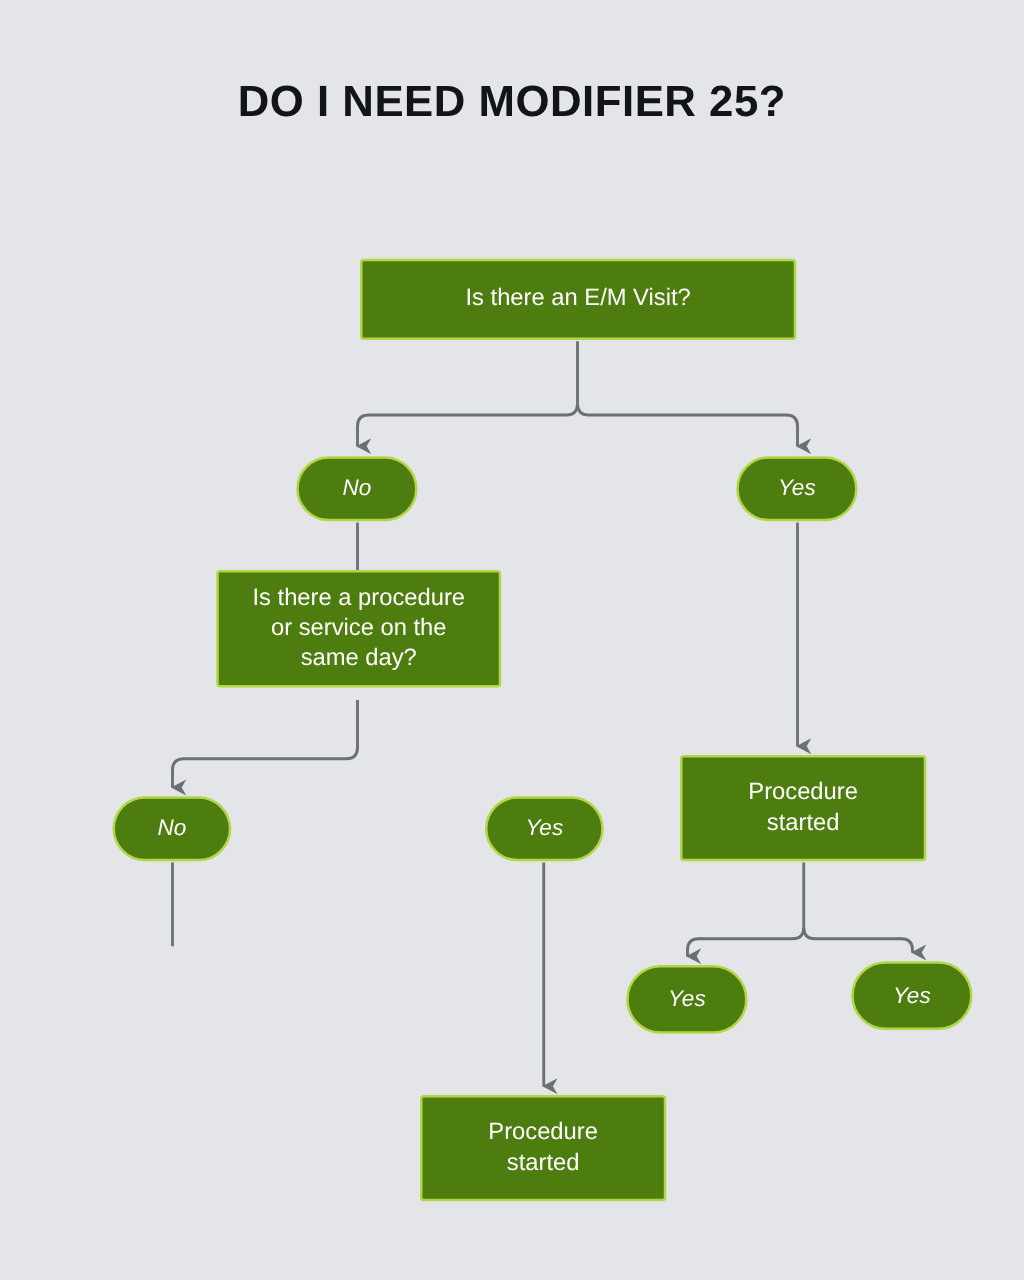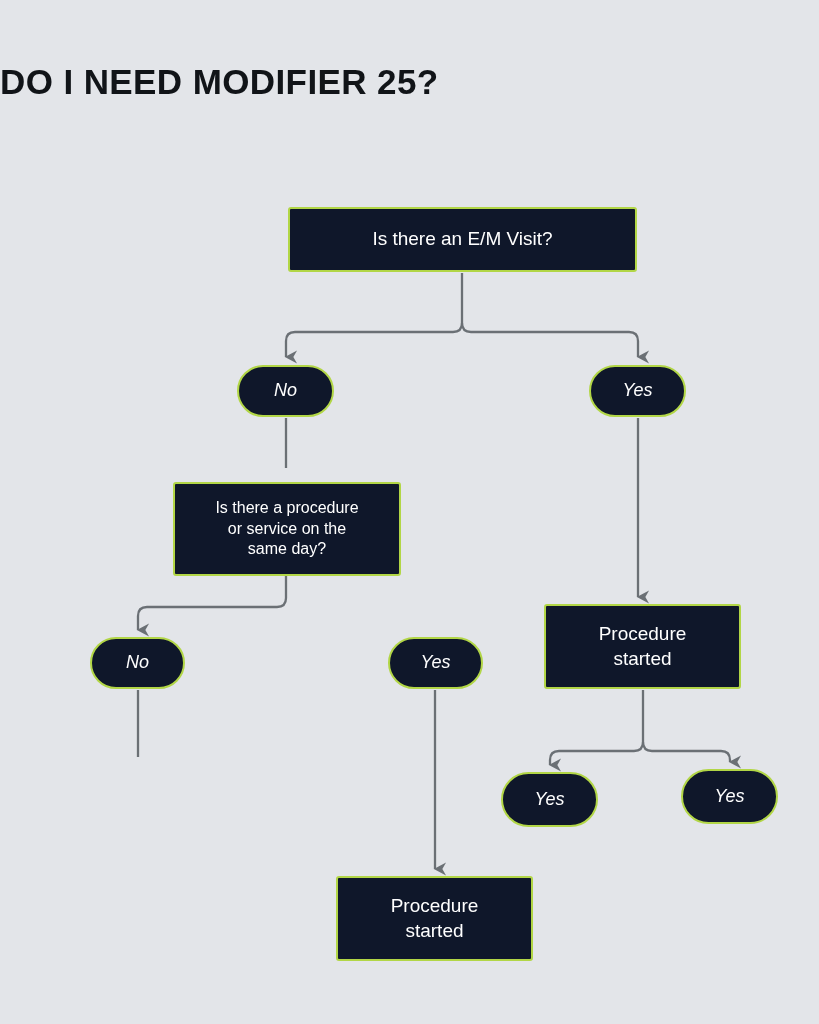--- a/index.html
+++ b/index.html
@@ -16,39 +16,39 @@
   #flowchart-root {
     position: relative;
     width: 819px;
     height: 1024px;
   }
   #page-title {
     position: absolute;
     left: 0;
     top: 62px;
     width: 819px;
-    text-align: left;
+    text-align: center;
     font-size: 35px;
     font-weight: bold;
     letter-spacing: 0.4px;
     color: #111418;
     font-family: "Liberation Sans", sans-serif;
   }
   .connectors {
     position: absolute;
     left: 0;
     top: 0;
     width: 819px;
     height: 1024px;
     pointer-events: none;
   }
   .node {
     position: absolute;
     box-sizing: border-box;
-    background: #0f172a;
+    background: #4d7c0f;
     border: 2px solid #b2d646;
     color: #ffffff;
     display: flex;
     align-items: center;
     justify-content: center;
     text-align: center;
     line-height: 1.28;
     font-family: "Liberation Sans", sans-serif;
     font-weight: 400;
   }
@@ -60,21 +60,21 @@
     font-style: italic;
   }
   .node-label {
     white-space: pre-line;
     padding: 0 6px;
   }
   
   #node-em-visit      { left: 288px; top: 207px; width: 349px; height: 65px;  font-size: 19px; }
   #node-no-1          { left: 237px; top: 365px; width: 97px;  height: 52px;  font-size: 18px; }
   #node-yes-1         { left: 589px; top: 365px; width: 97px;  height: 52px;  font-size: 18px; }
-  #node-procedure-q   { left: 173px; top: 482px; width: 228px; height: 94px;  font-size: 16px; }
+  #node-procedure-q   { left: 173px; top: 456px; width: 228px; height: 94px;  font-size: 19px; }
   #node-no-2          { left: 90px;  top: 637px; width: 95px;  height: 52px;  font-size: 18px; }
   #node-yes-2         { left: 388px; top: 637px; width: 95px;  height: 52px;  font-size: 18px; }
   #node-use-modifier  { left: 39px;  top: 757px; width: 197px; height: 80px;  font-size: 19px; }
   #node-proc-start-1  { left: 544px; top: 604px; width: 197px; height: 85px;  font-size: 19px; }
   #node-yes-3         { left: 501px; top: 772px; width: 97px;  height: 55px;  font-size: 18px; }
   #node-yes-4         { left: 681px; top: 769px; width: 97px;  height: 55px;  font-size: 18px; }
   #node-proc-start-2  { left: 336px; top: 876px; width: 197px; height: 85px;  font-size: 19px; }
 </style>
 </head>
 <body>

